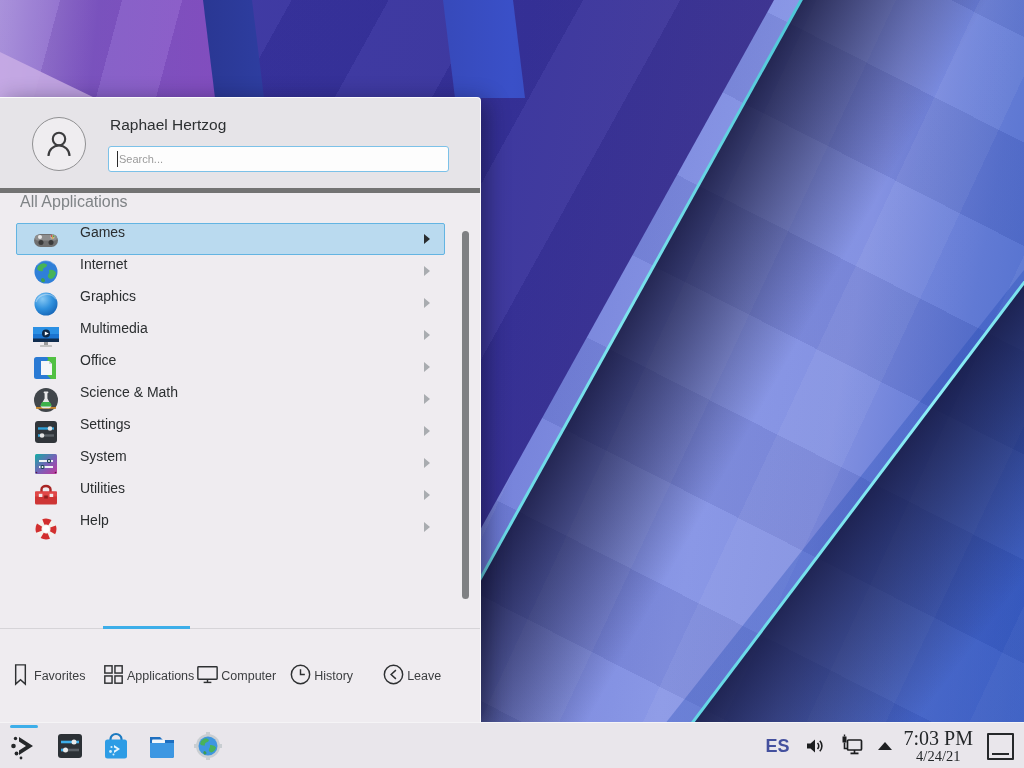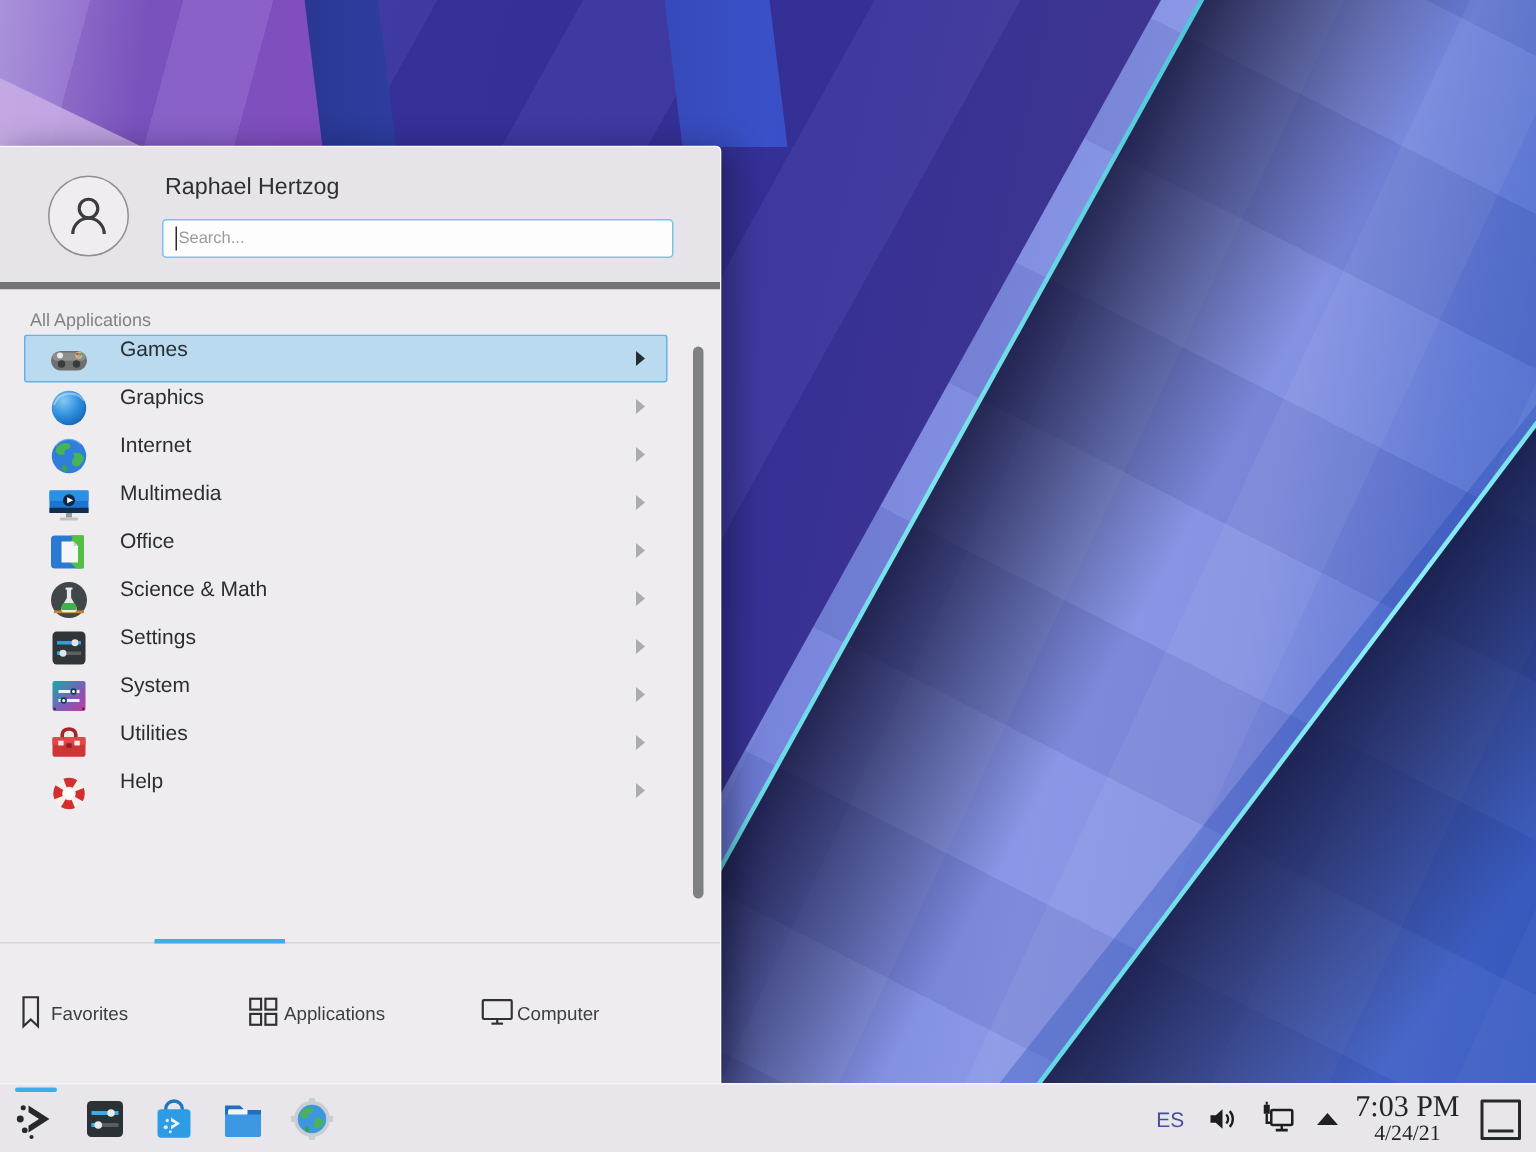--- a/index.html
+++ b/index.html
@@ -54,21 +54,21 @@
     border-top-right-radius:4px;border-bottom:5px solid #737373;}
   .avatar{position:absolute;left:32px;top:19px;width:52px;height:52px;border-radius:50%;
     border:1px solid #909092;background:#efedf0;display:flex;align-items:center;justify-content:center;}
   .user-name{position:absolute;left:110px;top:18px;font-size:15.5px;color:#2d3032;}
   .search-wrap{position:absolute;left:108px;top:48px;width:341px;height:26px;}
   .search-wrap input{width:100%;height:100%;box-sizing:border-box;border:1px solid #7cc1e8;
     border-radius:3px;background:#fdfdfd;padding:0 8px 0 10px;font-size:11px;color:#333;
     font-family:"Liberation Sans",sans-serif;outline:none;}
   .search-wrap input::placeholder{color:#9b9b9b;}
   .search-caret{position:absolute;left:9px;top:5px;width:1px;height:16px;background:#2a2a2a;}
-  .section-label{position:absolute;left:20px;top:108px;font-size:12px;color:#7f8386;}
+  .section-label{position:absolute;left:20px;top:95px;font-size:16px;color:#7f8386;}
 
   .app-list{position:absolute;left:0;top:125px;width:100%;height:405px;overflow:hidden;}
   .app-row{position:relative;display:flex;align-items:flex-start;height:32px;margin:0 36px 0 16px;
     width:429px;box-sizing:border-box;border:1px solid transparent;border-radius:2px;}
   .app-row.selected{background:#badaef;border-color:#63b4e2;}
   .app-row .ico{width:32px;height:32px;margin-left:13px;flex:0 0 32px;}
   .app-row .lbl{margin-left:18px;font-size:14px;color:#2b2e30;}
   .arrow{position:absolute;right:14px;top:50%;margin-top:-5px;width:0;height:0;
     border-left:6px solid #a9acb0;border-top:5px solid transparent;border-bottom:5px solid transparent;}
   .app-row.selected .arrow{border-left-color:#2a2d2f;}
@@ -84,21 +84,21 @@
   .tab svg{margin-top:4px;}
   .tab .tlbl{margin-top:7px;font-size:12.5px;color:#3c3e40;}
 
   
   .taskbar{position:absolute;left:0;top:722px;width:1024px;height:46px;background:#e9e6eb;
     border-top:1px solid rgba(255,255,255,0.55);box-sizing:border-box;}
   .task-ind{position:absolute;left:10px;top:2px;width:28px;height:3px;border-radius:2px;background:#3daee9;}
   .tb-icons{position:absolute;left:8px;top:7px;display:flex;gap:14px;align-items:center;}
   .tb-btn{width:32px;height:32px;}
   .tray{position:absolute;right:4px;top:0;height:46px;display:flex;align-items:center;}
-  .kbd-layout{font-size:14px;font-weight:normal;color:#44509e;margin-right:14px;}
+  .kbd-layout{font-size:18px;font-weight:bold;color:#44509e;margin-right:14px;}
   .tray-ico{margin-right:13px;display:flex;align-items:center;}
   .caret-up{width:0;height:0;border-left:7px solid transparent;border-right:7px solid transparent;
     border-bottom:8px solid #1f2022;margin-right:12px;}
   .clock{display:flex;flex-direction:column;align-items:center;margin-right:14px;line-height:1.04;font-family:Liberation Serif, serif;}
   .clock .time{font-size:20px;color:#232628;}
   .clock .date{font-size:14.5px;color:#232628;}
   .show-desktop{width:27px;height:27px;border:2px solid #26282a;border-radius:1px;margin-right:6px;
     position:relative;box-sizing:border-box;background:transparent;}
   .show-desktop::after{content:"";position:absolute;left:3px;right:3px;bottom:3px;height:2px;background:#26282a;}
 </style>
@@ -151,43 +151,43 @@
           <circle cx="22.6" cy="13.8" r="0.9" fill="#e3a72f"></circle>
           <circle cx="11" cy="18.6" r="2.5" fill="#3b3b3b"></circle>
           <circle cx="21" cy="18.6" r="2.5" fill="#3b3b3b"></circle>
         </svg>
         <span class="lbl">Games</span>
         <span class="arrow"></span>
       </div>
 
       <div class="app-row">
         <svg class="ico" viewBox="0 0 32 32">
+          <circle cx="16" cy="16" r="11.5" fill="#2f7fd8"></circle>
+          <path d="M8 10 q4 -4 8 -2 q2 1 0 3 q-4 1 -3 4 q-4 1 -6 -2 z" fill="#46b357"></path>
+          <path d="M19 14 q5 -1 7 3 q-1 5 -5 6 q-4 -1 -3 -4 q2 -2 1 -5 z" fill="#46b357"></path>
+          <path d="M12 22 q3 0 3 3 q-1 2 -3 1 q-2 -2 0 -4 z" fill="#3da04e"></path>
+          <path d="M7 9 a11.5 11.5 0 0 1 17 -1" fill="none" stroke="rgba(255,255,255,0.3)" stroke-width="1.2"></path>
+        </svg>
+        <span class="lbl">Internet</span>
+        <span class="arrow"></span>
+      </div>
+
+      <div class="app-row">
+        <svg class="ico" viewBox="0 0 32 32">
           <defs>
               <radialGradient id="gball" cx="35%" cy="28%" r="80%">
             <stop offset="0%" stop-color="#86c8f4"></stop>
                 <stop offset="55%" stop-color="#2f90dd"></stop>
             <stop offset="100%" stop-color="#1463b5"></stop>
               </radialGradient>
             </defs>
           <circle cx="16" cy="16" r="11.5" fill="url(#gball)"></circle>
           <path d="M6 14 a11.5 11.5 0 0 1 20 -3" fill="none" stroke="rgba(255,255,255,0.35)" stroke-width="1.4"></path>
         </svg>
         <span class="lbl">Graphics</span>
-        <span class="arrow"></span>
-      </div>
-
-      <div class="app-row">
-        <svg class="ico" viewBox="0 0 32 32">
-          <circle cx="16" cy="16" r="11.5" fill="#2f7fd8"></circle>
-          <path d="M8 10 q4 -4 8 -2 q2 1 0 3 q-4 1 -3 4 q-4 1 -6 -2 z" fill="#46b357"></path>
-          <path d="M19 14 q5 -1 7 3 q-1 5 -5 6 q-4 -1 -3 -4 q2 -2 1 -5 z" fill="#46b357"></path>
-          <path d="M12 22 q3 0 3 3 q-1 2 -3 1 q-2 -2 0 -4 z" fill="#3da04e"></path>
-          <path d="M7 9 a11.5 11.5 0 0 1 17 -1" fill="none" stroke="rgba(255,255,255,0.3)" stroke-width="1.2"></path>
-        </svg>
-        <span class="lbl">Internet</span>
         <span class="arrow"></span>
       </div>
 
       <div class="app-row">
         <svg class="ico" viewBox="0 0 32 32">
           <rect x="3" y="7" width="26" height="15" rx="1" fill="#1b74d0"></rect>
           <rect x="3" y="7" width="26" height="7" fill="#2b90e4"></rect>
           <rect x="3" y="18.5" width="26" height="3.5" fill="#102c4e"></rect>
           <circle cx="16" cy="13.5" r="4" fill="#0d2746"></circle>
           <path d="M14.8 11.5 l4 2 -4 2 z" fill="#fff"></path>
@@ -303,20 +303,34 @@
         </svg>
         <span class="tlbl">Applications</span>
       </div>
       <div class="tab">
         <svg width="27" height="27" viewBox="0 0 28 28">
           <rect x="4" y="6" width="20" height="13" rx="0.8" fill="none" stroke="#2e3032" stroke-width="1.5"></rect>
           <line x1="14" y1="19" x2="14" y2="22" stroke="#2e3032" stroke-width="1.5"></line>
           <line x1="10" y1="22.2" x2="18" y2="22.2" stroke="#2e3032" stroke-width="1.5"></line>
         </svg>
         <span class="tlbl">Computer</span>
+      </div>
+      <div class="tab">
+        <svg width="27" height="27" viewBox="0 0 28 28">
+          <circle cx="14" cy="14" r="9.5" fill="none" stroke="#2e3032" stroke-width="1.5"></circle>
+          <path d="M14 8.5 V14 H18.5" fill="none" stroke="#2e3032" stroke-width="1.5"></path>
+        </svg>
+        <span class="tlbl">History</span>
+      </div>
+      <div class="tab">
+        <svg width="27" height="27" viewBox="0 0 28 28">
+          <circle cx="14" cy="14" r="9.5" fill="none" stroke="#2e3032" stroke-width="1.5"></circle>
+          <path d="M16.5 9.5 L11.5 14 L16.5 18.5" fill="none" stroke="#2e3032" stroke-width="1.5"></path>
+        </svg>
+        <span class="tlbl">Leave</span>
       </div>
     </div>
   </div>
 
   <div class="taskbar">
     <div class="task-ind"></div>
 
     <div class="tb-icons">
       <svg class="tb-btn" viewBox="0 0 32 32">
         <path d="M11 7 L25 16 L11 25 L11 20.5 L18 16 L11 11.5 Z" fill="#26282a"></path>

